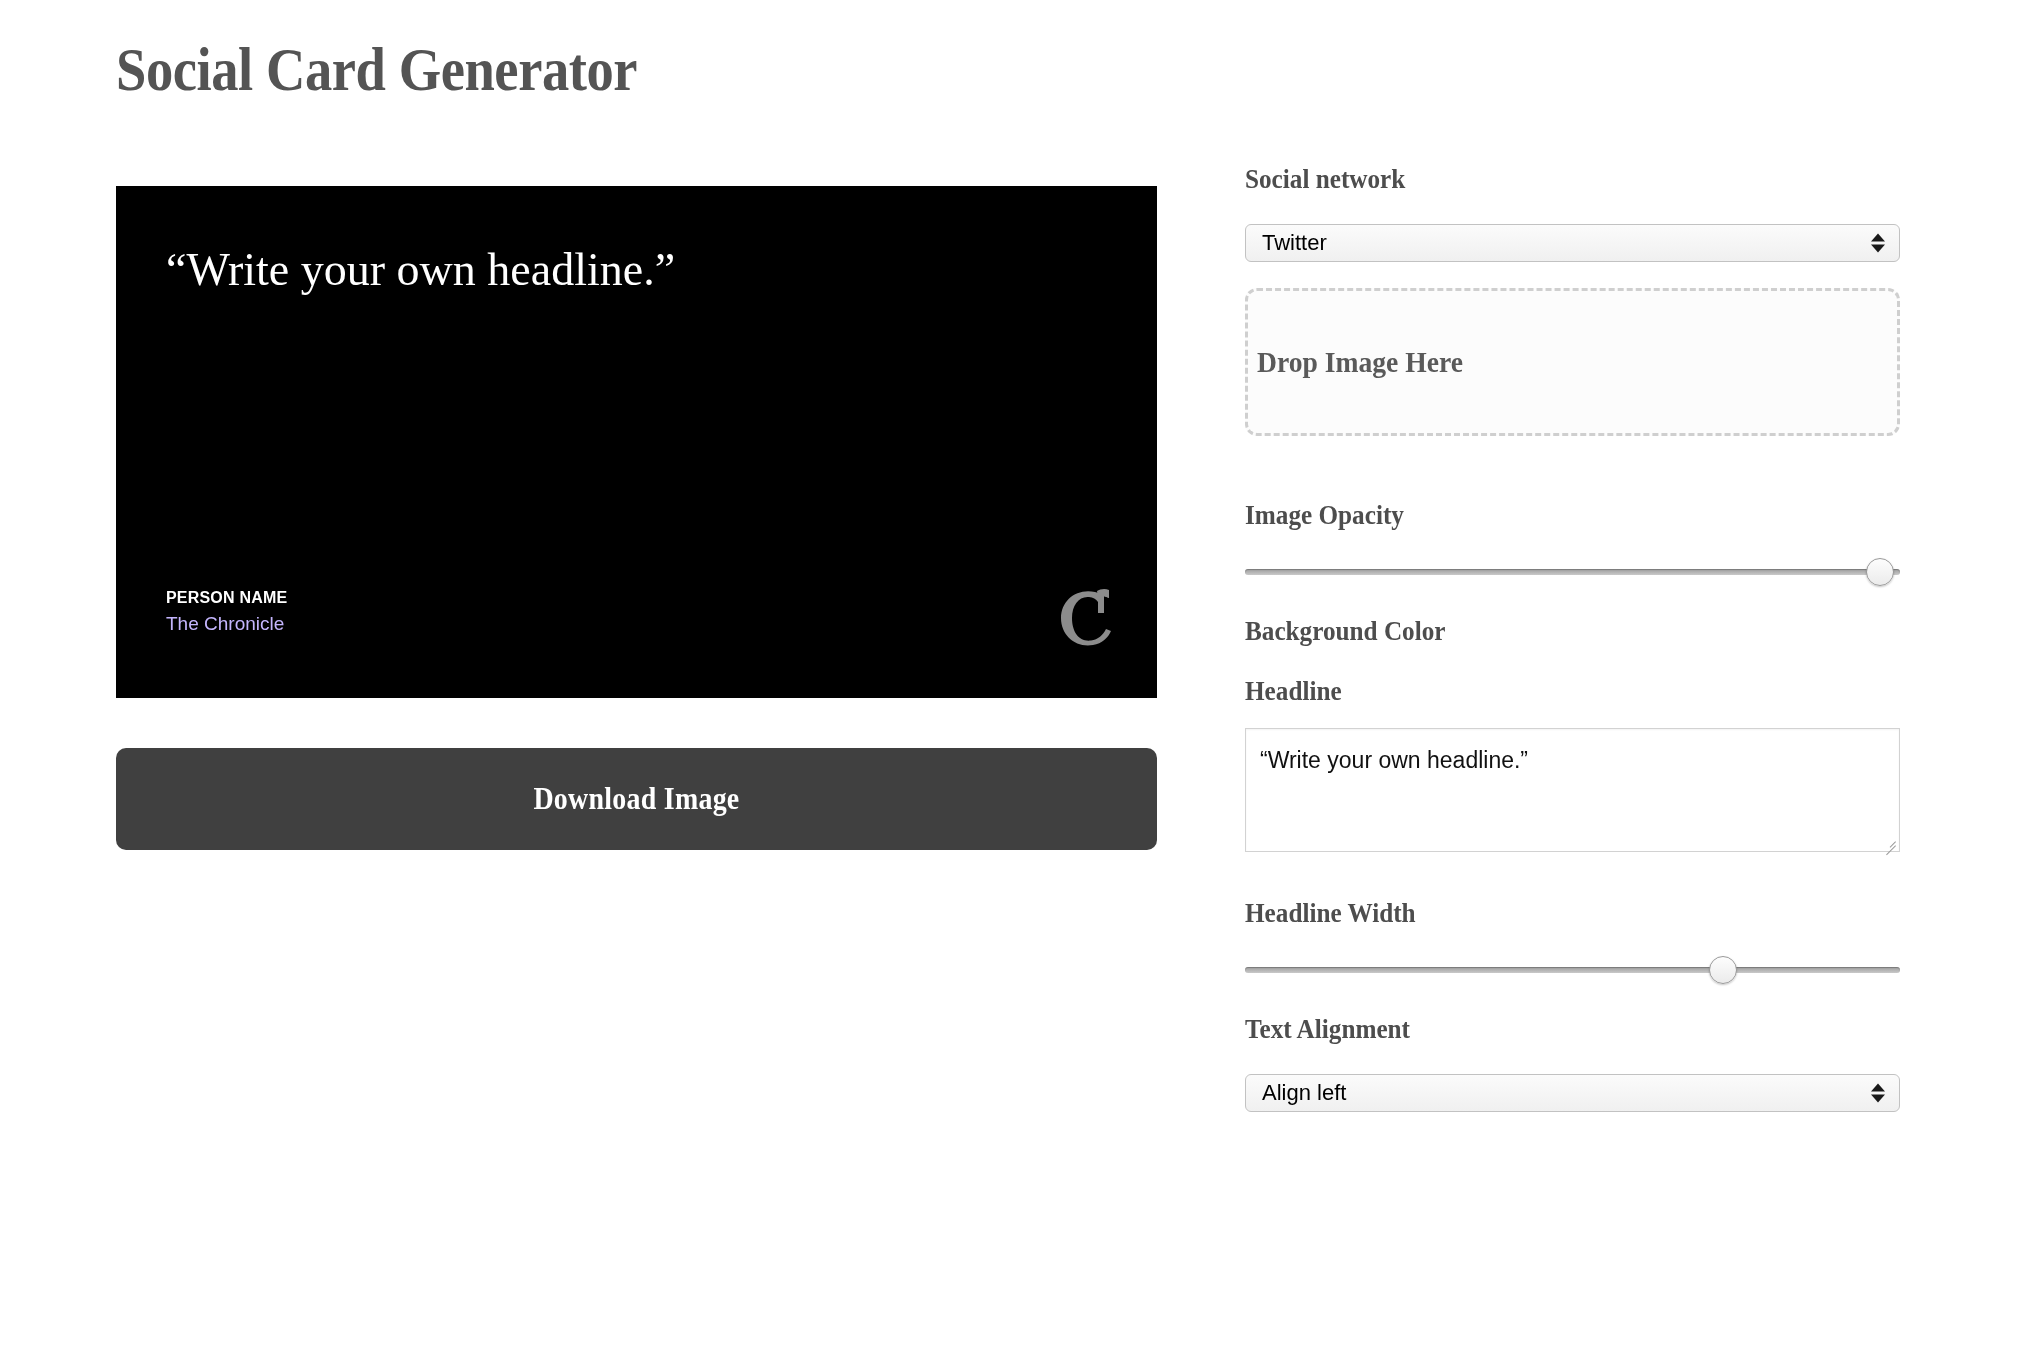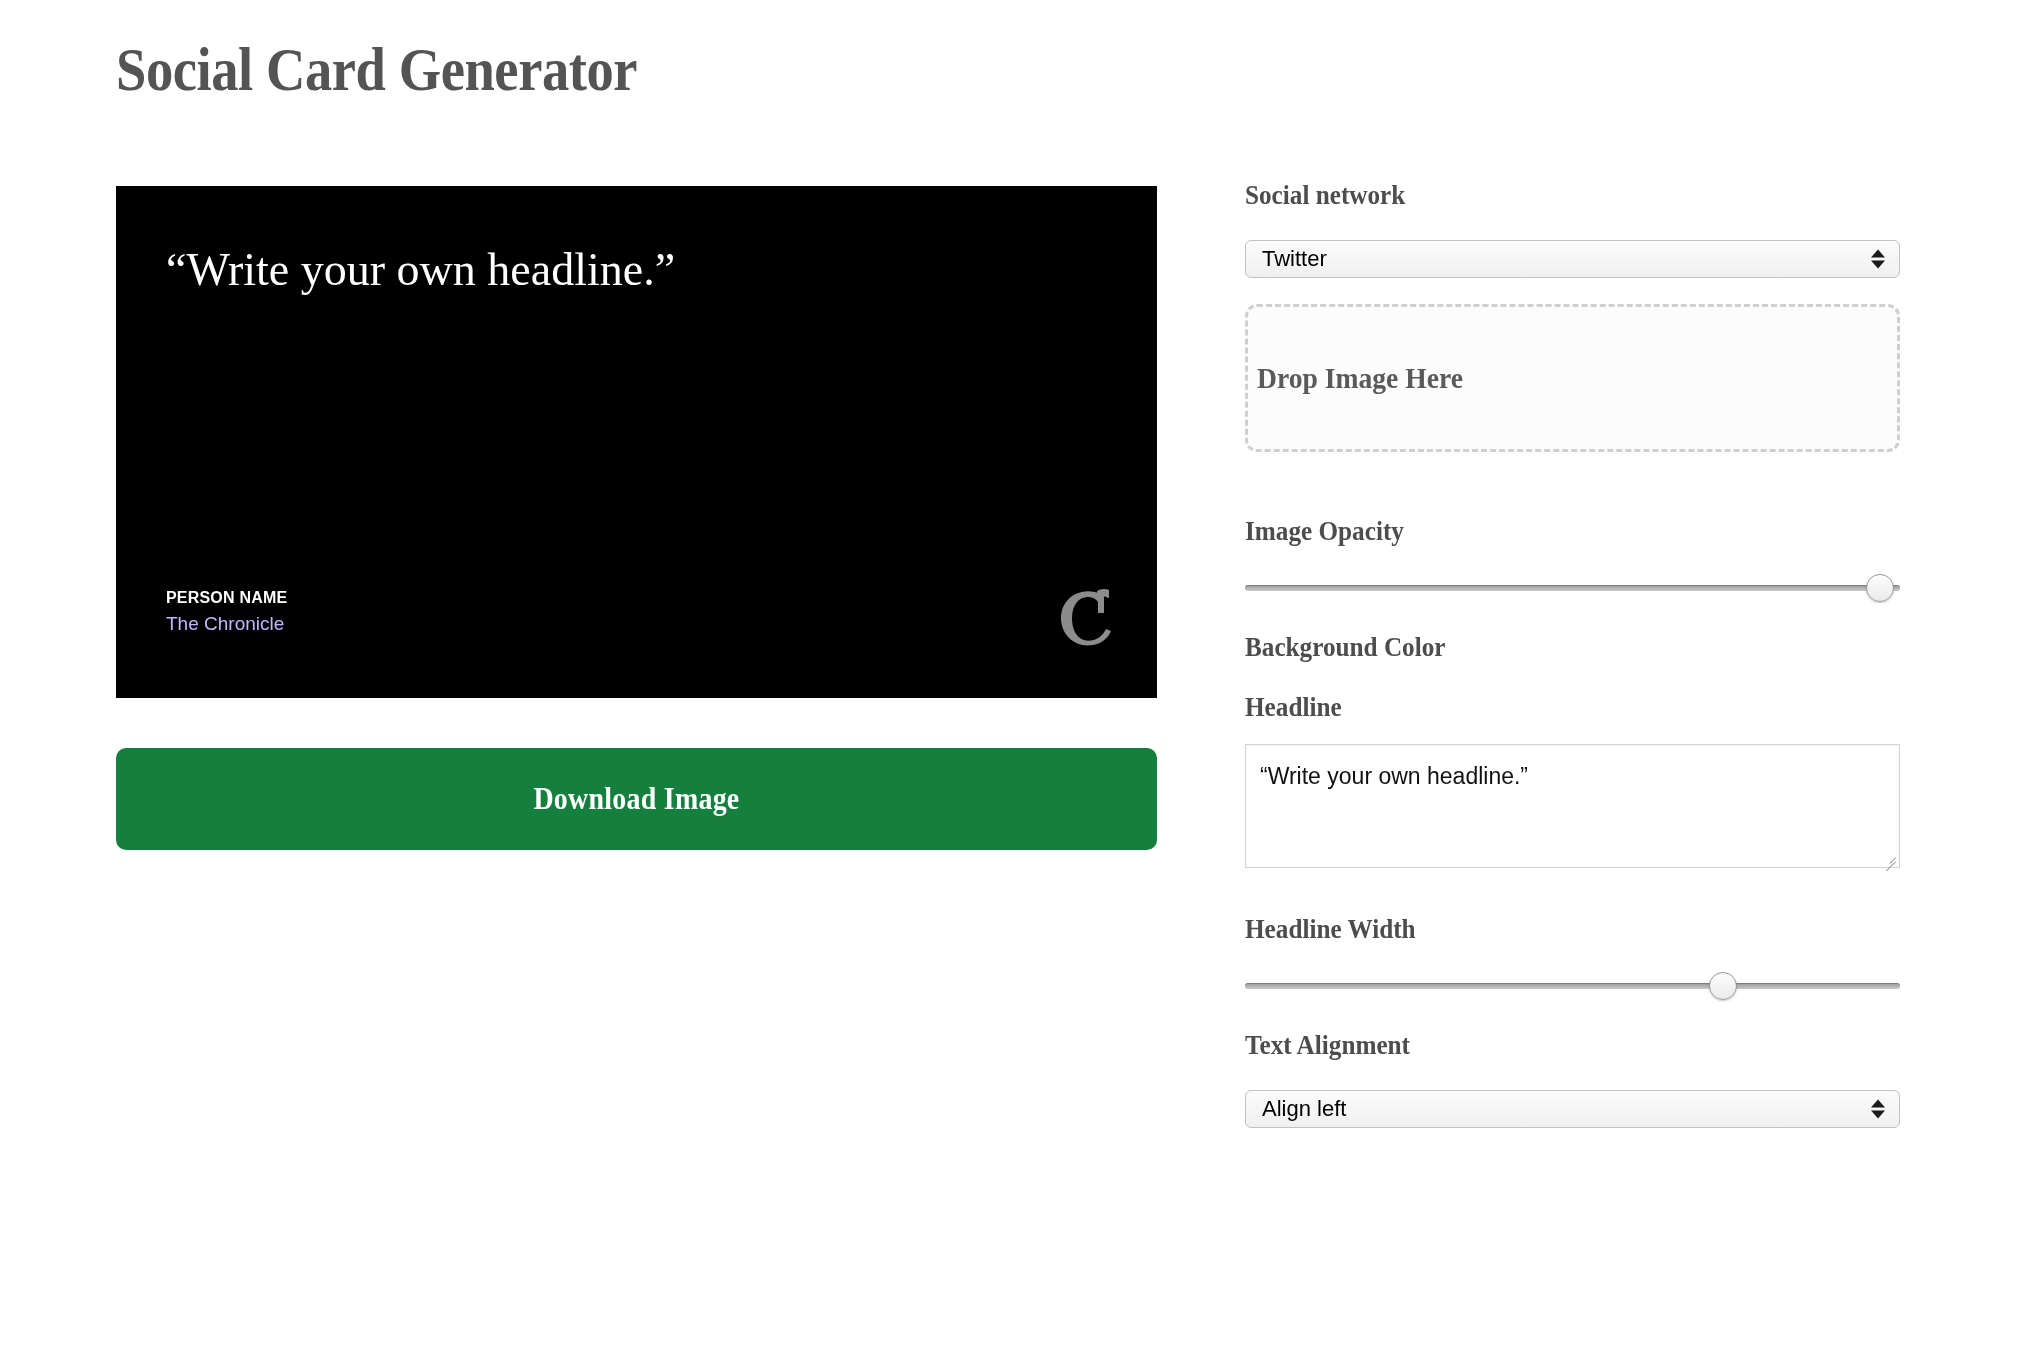--- a/index.html
+++ b/index.html
@@ -116,21 +116,21 @@
   }
   .download-button > span {
     transform: scaleX(0.9);
     display: inline-block;
   }
 
   
   .right-col {
     position: absolute;
     left: 1245px;
-    top: 178px;
+    top: 162px;
     width: 655px;
   }
 
   .field-label {
     font-family: "Liberation Serif", serif;
     font-weight: bold;
     font-size: 28px;
     line-height: 34px;
     color: #4d4d4d;
     transform: scaleX(0.9);
@@ -328,21 +328,21 @@
           <path fill="#8c8c8c" d="M42 8 C24 4 8 16 8 34 C8 52 23 64 40 61 C49 59.5 55 54 58 47
                                    L53 45 C50 51 45 55.5 38 56.5 C26 58 19 48 19 34
                                    C19 21 26 12 36 13 C40 13.4 43 15 45 18 L45 29 L51 29 L51 12
                                    L56 14 L56 7 L49 10 Z"></path>
           <path fill="#8c8c8c" d="M44 7 C47 5 52 4 56 6 L56 14 C52 12 48 12 45 13 Z"></path>
         </svg>
       </div>
     </div>
   </div>
 
-  <button class="download-button" style="background: #15803d;">
+  <button class="download-button" style="background: #404040;">
     <span>Download Image</span>
   </button>
 
   <div class="right-col">
 
     <div class="field-group">
       <div class="field-label">Social network</div>
       <div class="select-box">
         <span class="select-value">Twitter</span>
         <span class="select-arrows">

